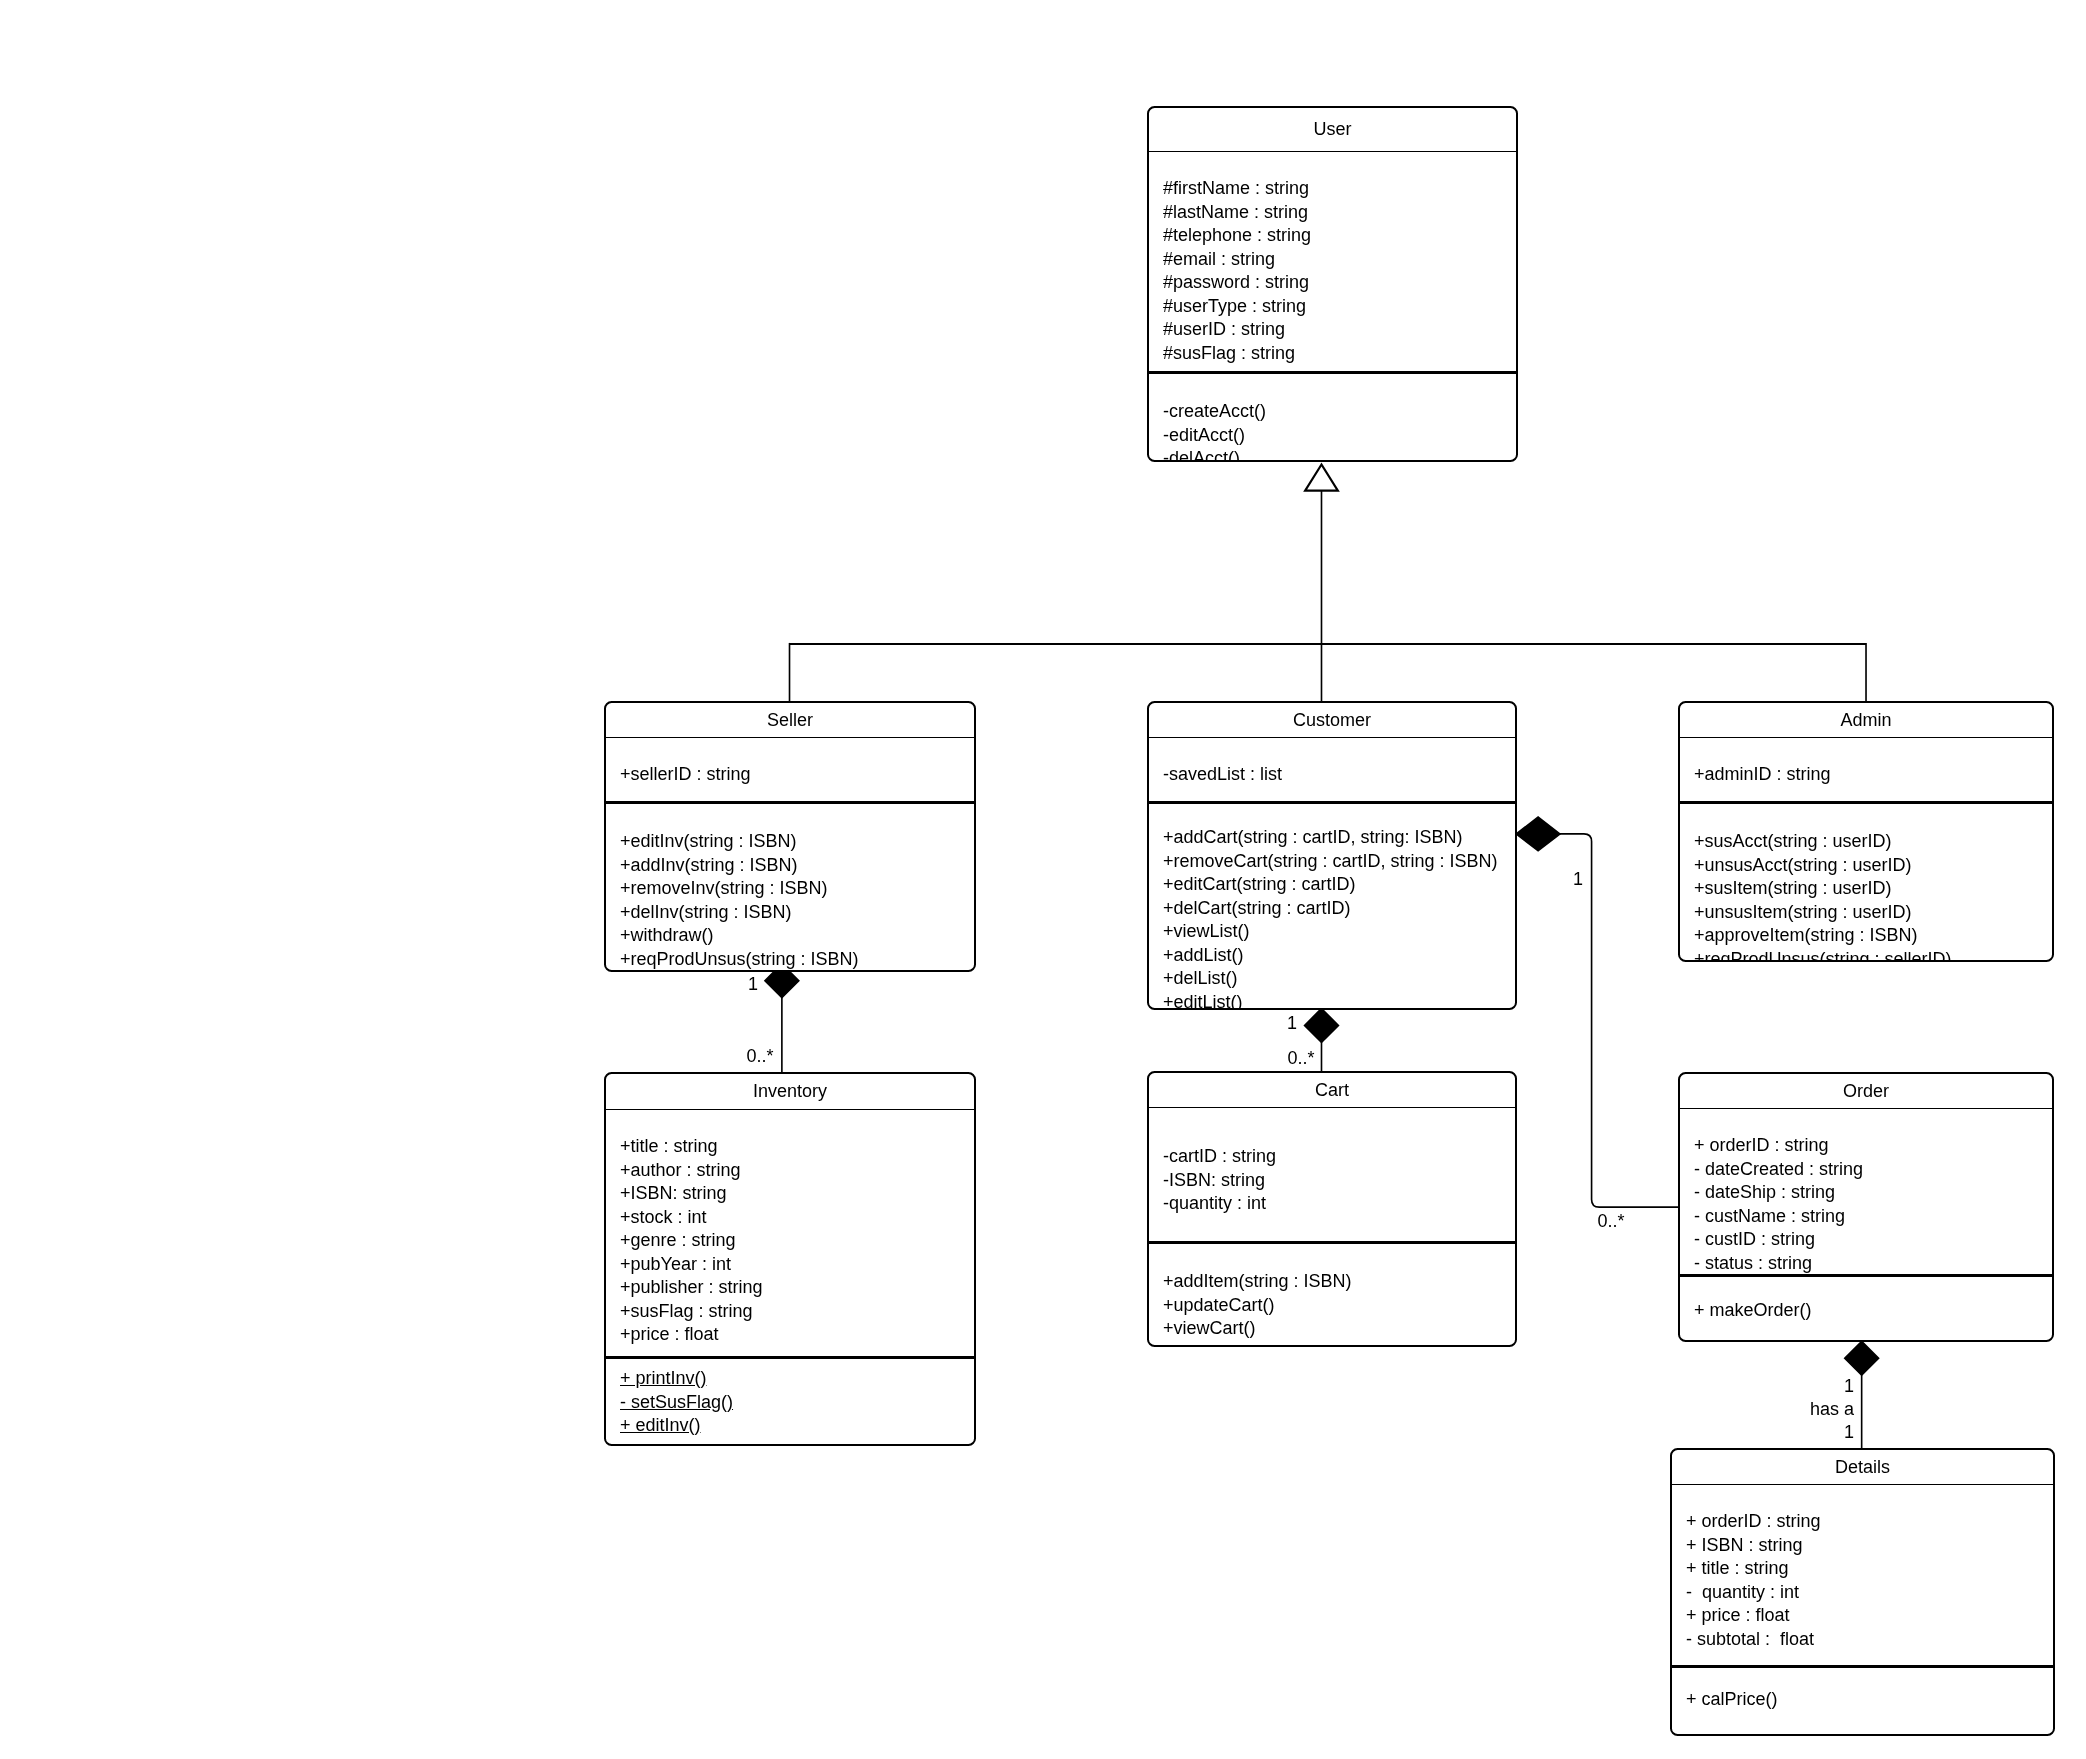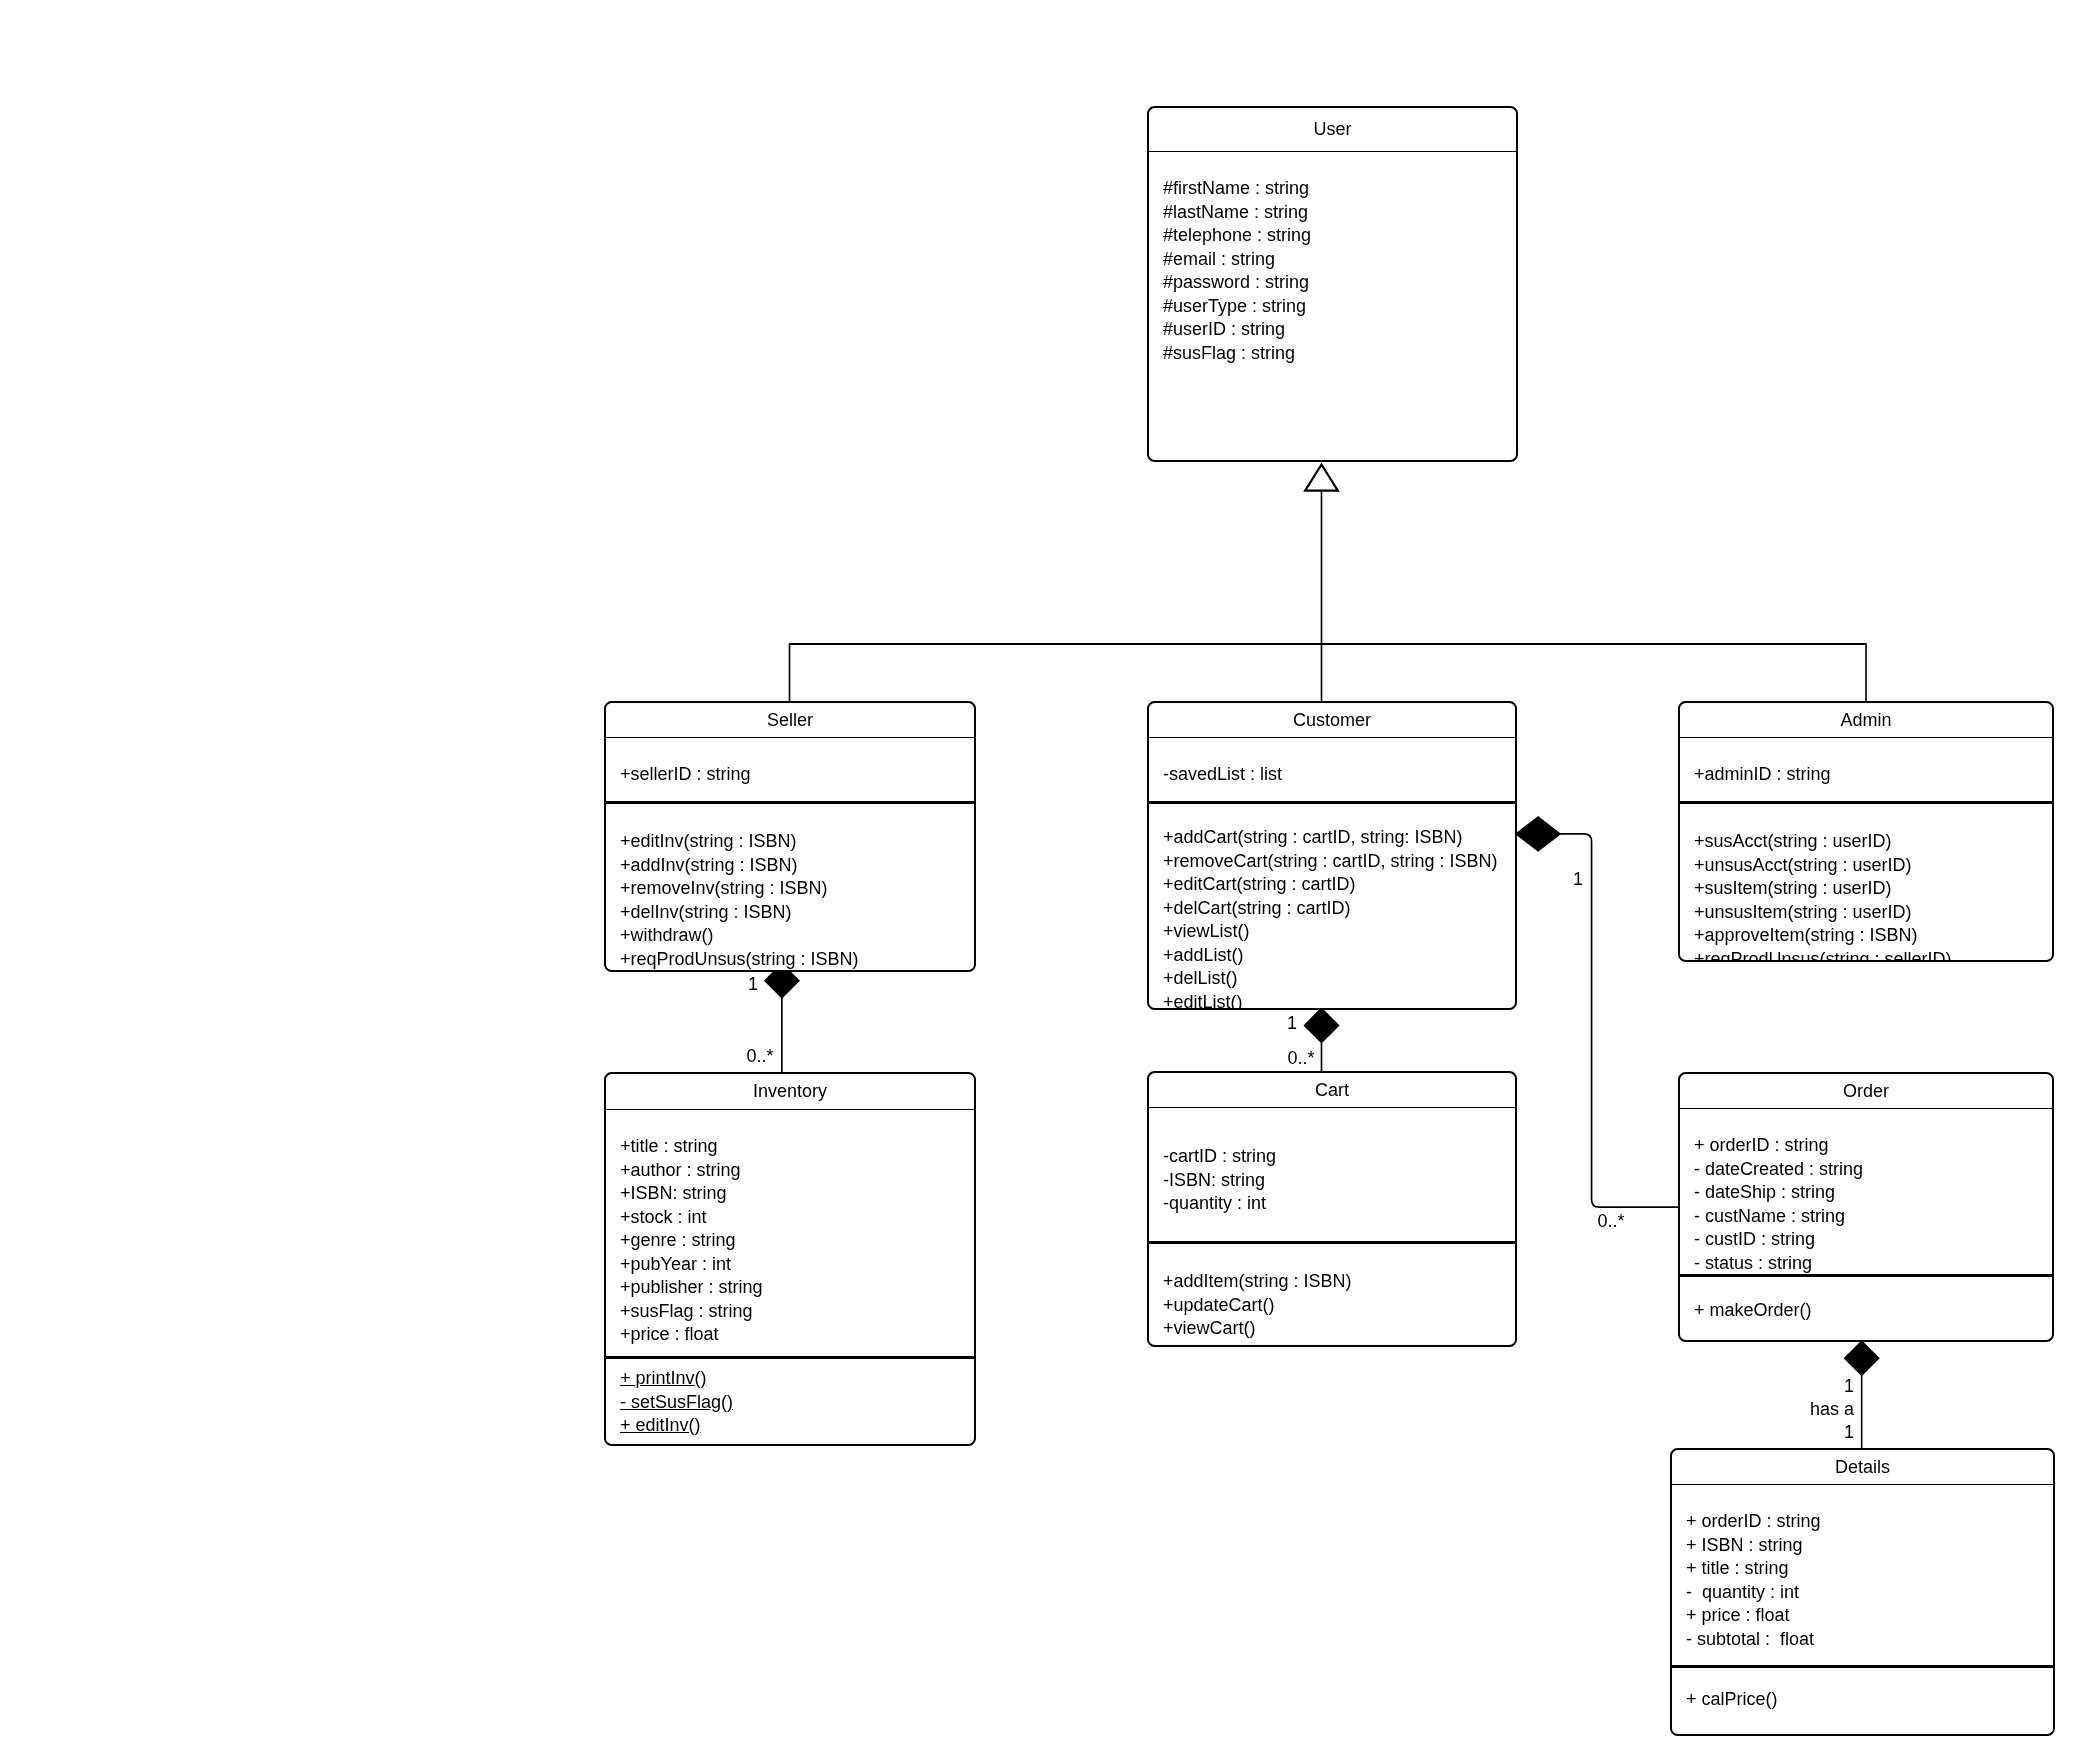--- a/index.html
+++ b/index.html
@@ -67,20 +67,25 @@
   <div class="uml-title" style="height:44px;">User</div>
   <div class="uml-attrs" style="height:219px;">
       <div class="uml-line">#firstName : string</div>
       <div class="uml-line">#lastName : string</div>
       <div class="uml-line">#telephone : string</div>
       <div class="uml-line">#email : string</div>
       <div class="uml-line">#password : string</div>
       <div class="uml-line">#userType : string</div>
       <div class="uml-line">#userID : string</div>
       <div class="uml-line">#susFlag : string</div>
+    </div>
+  <div class="uml-methods">
+      <div class="uml-line">-createAcct()</div>
+      <div class="uml-line">-editAcct()</div>
+      <div class="uml-line">-delAcct()</div>
     </div>
 </div>
 
 <div class="uml-class" style="left:604px;top:701px;width:372px;height:271px;">
   <div class="uml-title" style="height:35px;">Seller</div>
   <div class="uml-attrs" style="height:63px;">
       <div class="uml-line">+sellerID : string</div>
     </div>
   <div class="uml-methods">
       <div class="uml-line">+editInv(string : ISBN)</div>

